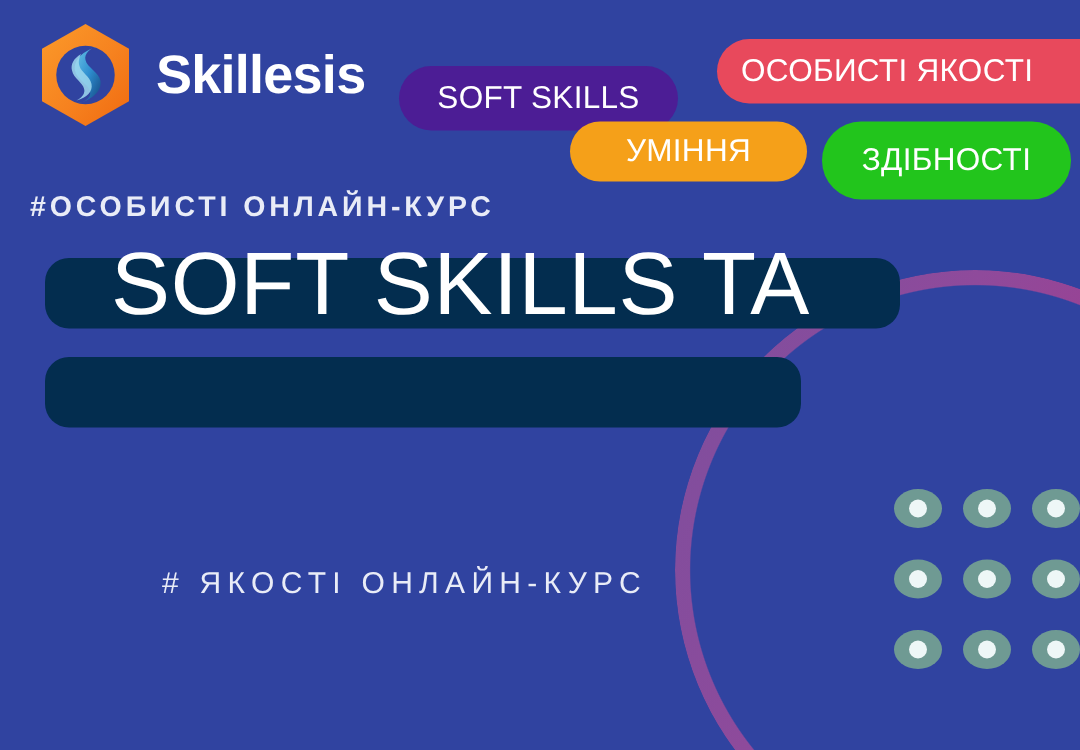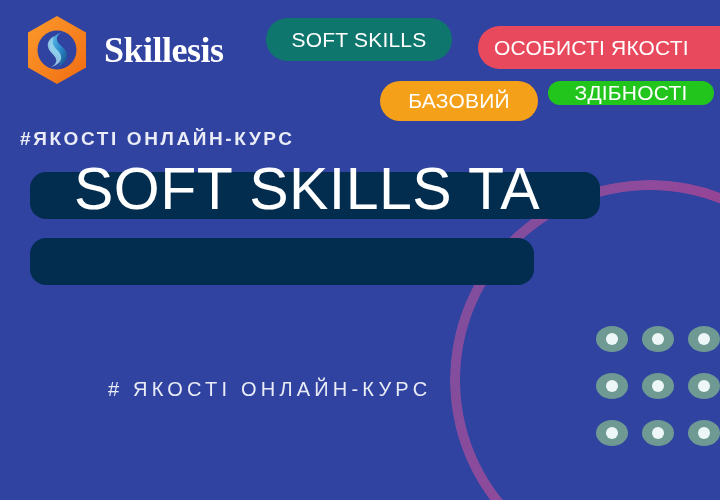--- a/index.html
+++ b/index.html
@@ -30,37 +30,37 @@
     position:absolute;left:596px;top:326px;
     display:grid;grid-template-columns:repeat(3,46px);grid-template-rows:repeat(3,47px);
   }
   .dot{
     width:32px;height:26px;border-radius:50%;
     background:#6f9a93;display:flex;align-items:center;justify-content:center;
   }
   .dot i{display:block;width:12px;height:12px;border-radius:50%;background:#eef7f7;}
 
   
-  .logo-row{position:absolute;left:22px;top:14px;display:flex;align-items:center;gap:12px;font-family:Liberation Serif, serif;}
+  .logo-row{position:absolute;left:22px;top:14px;display:flex;align-items:center;gap:12px;}
   .logo-mark{width:70px;height:72px;display:block;}
   .logo-word{
     font-size:36px;font-weight:bold;color:#ffffff;letter-spacing:-0.5px;line-height:1;
   }
 
   
   .pill{
     position:absolute;display:flex;align-items:center;justify-content:center;
     border-radius:999px;color:#ffffff;white-space:nowrap;
     font-size:21px;letter-spacing:0.2px;box-sizing:border-box;
   }
-  .pill-soft{left:266px;top:18px;width:186px;height:43px;background:#0f766e;}
+  .pill-soft{left:266px;top:44px;width:186px;height:43px;background:#4c1d95;}
   .pill-person{left:478px;top:26px;width:262px;height:43px;background:#e8495c;
                justify-content:flex-start;padding-left:16px;}
   .pill-skill{left:380px;top:81px;width:158px;height:40px;background:#f5a019;}
-  .pill-abil{left:548px;top:81px;width:166px;height:24px;background:#22c51c;}
+  .pill-abil{left:548px;top:81px;width:166px;height:52px;background:#22c51c;}
 
   
   .kicker{
     position:absolute;left:20px;top:128px;
     font-size:19px;font-weight:bold;color:#e9ecf7;letter-spacing:2.6px;
   }
 
   
   .headline{position:absolute;left:0;top:160px;width:720px;}
   .hl-line{position:relative;height:70px;}
@@ -135,24 +135,24 @@
       <path d="M35 2 L64 18.5 L64 53.5 L35 70 L6 53.5 L6 18.5 Z" fill="url(#hexg)"></path>
       <circle cx="35" cy="36" r="19.5" fill="#3043a0"></circle>
       <path d="M43 17c-10 3-16 9-15 16 1 6 9 9 10 14 1 4-3 7-9 8 10-2 17-8 16-15-1-6-9-9-10-14-1-4 3-8 8-9z" fill="url(#swg)"></path>
       <path d="M32 22c-5 3-7 7-6 11 1 5 7 8 8 12 1 3-1 6-5 8 7-2 11-6 10-11-1-5-7-8-8-12-1-3 0-6 1-8z" fill="#9fd8ee" opacity="0.85"></path>
     </svg>
     <span class="logo-word">Skillesis</span>
   </div>
 
   <div class="pill pill-soft">SOFT SKILLS</div>
   <div class="pill pill-person">ОСОБИСТІ ЯКОСТІ</div>
-  <div class="pill pill-skill">БАЗОВИЙ</div>
+  <div class="pill pill-skill">УМІННЯ</div>
   <div class="pill pill-abil">ЗДІБНОСТІ</div>
 
-  <div class="kicker">#ЯКОСТІ ОНЛАЙН-КУРС</div>
+  <div class="kicker">#ОСОБИСТІ ОНЛАЙН-КУРС</div>
 
   <div class="headline">
     <div class="hl-line">
       <div class="hl-band b1"></div>
       <div class="hl-text">SOFT SKILLS TA</div>
     </div>
     <div class="hl-line">
       <div class="hl-band b2"></div>
     </div>
   </div>

